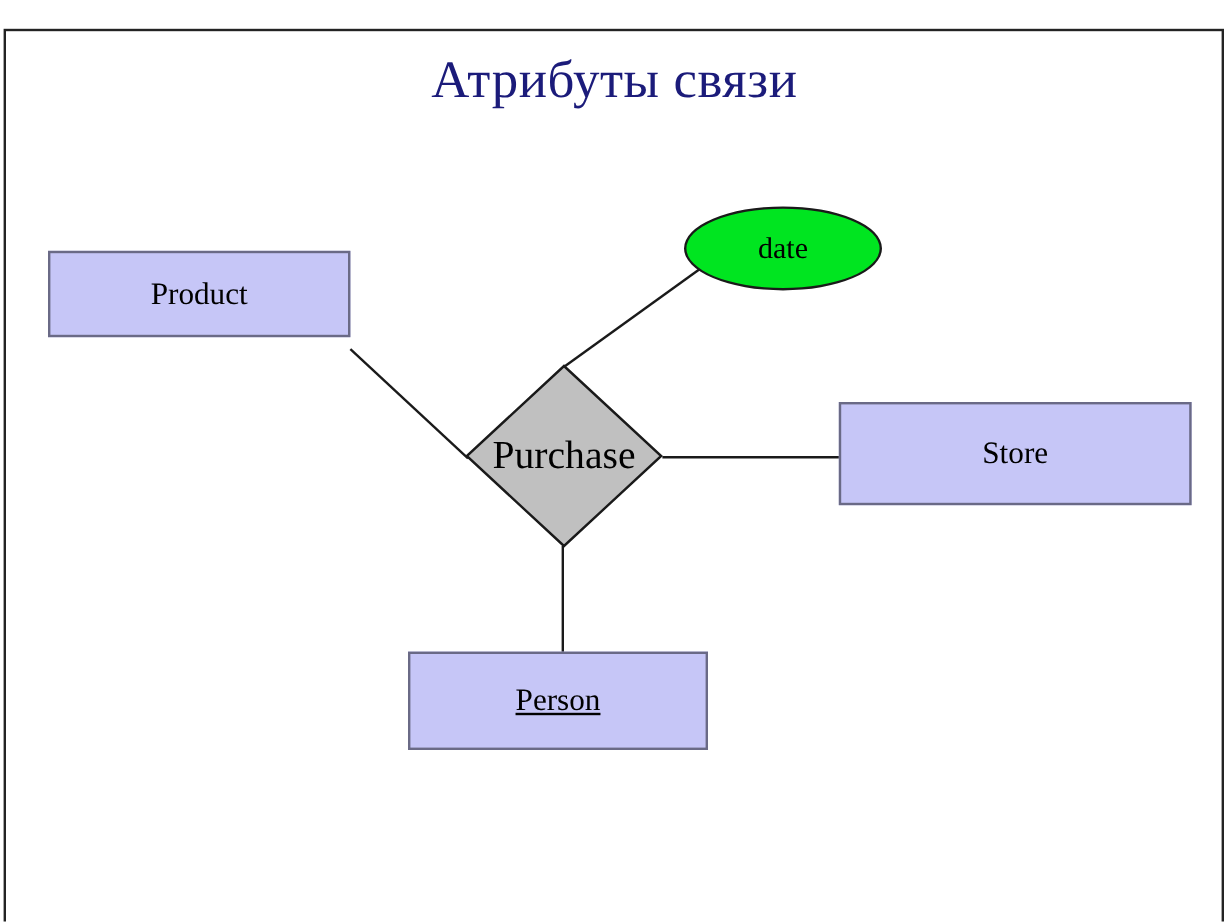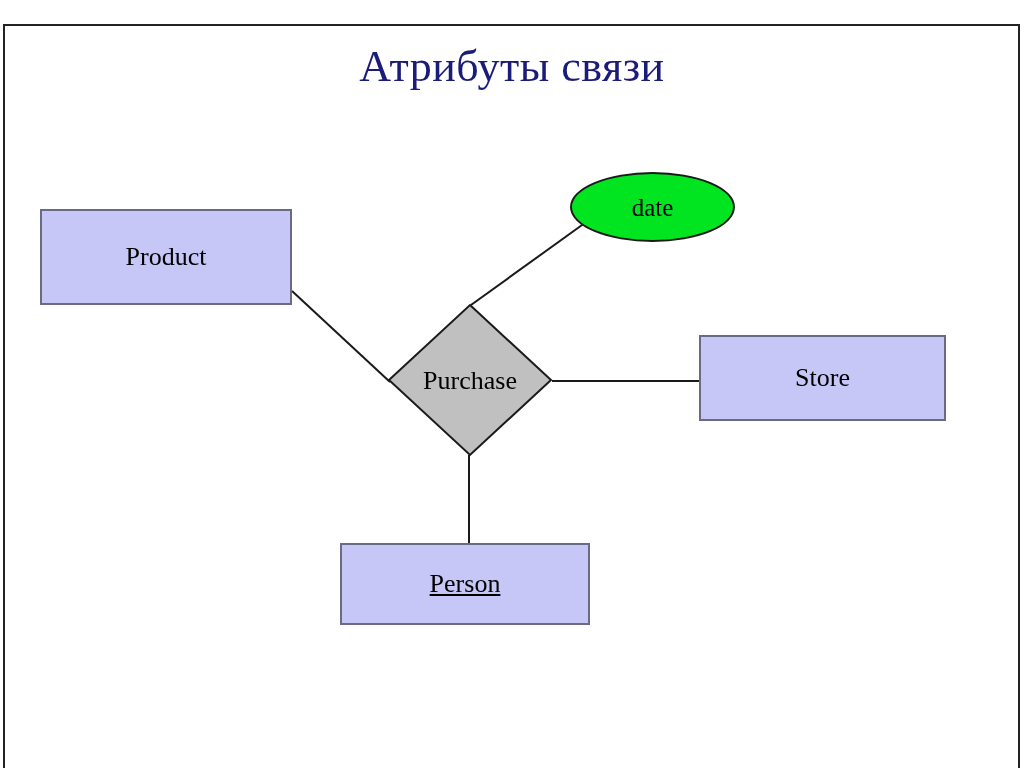--- a/index.html
+++ b/index.html
@@ -65,22 +65,22 @@
     box-sizing: border-box;
     background: #c6c6f7;
     border: 2px solid #6a6a86;
     display: flex;
     align-items: center;
     justify-content: center;
     color: #000000;
     font-size: 26px;
     line-height: 30px;
   }
-  .entity-product { left: 40px;  top: 188px; width: 252px; height: 96px; }
-  .entity-store   { left: 699px; top: 314px; width: 247px; height: 86px; }
+  .entity-product { left: 40px;  top: 188px; width: 252px; height: 72px; }
+  .entity-store   { left: 699px; top: 314px; width: 294px; height: 86px; }
   .entity-person  { left: 340px; top: 522px; width: 250px; height: 82px; text-decoration: underline; }
 
   
   .relationship {
     position: absolute;
     left: 387px;
     top: 282px;
     width: 166px;
     height: 154px;
   }
@@ -93,21 +93,21 @@
   }
   .relationship .rel-label {
     position: absolute;
     left: 0;
     top: 0;
     width: 166px;
     height: 154px;
     display: flex;
     align-items: center;
     justify-content: center;
-    font-size: 26px;
+    font-size: 33px;
     line-height: 29px;
     color: #000000;
     white-space: nowrap;
   }
 
   
   .attribute {
     position: absolute;
     left: 570px;
     top: 151px;

